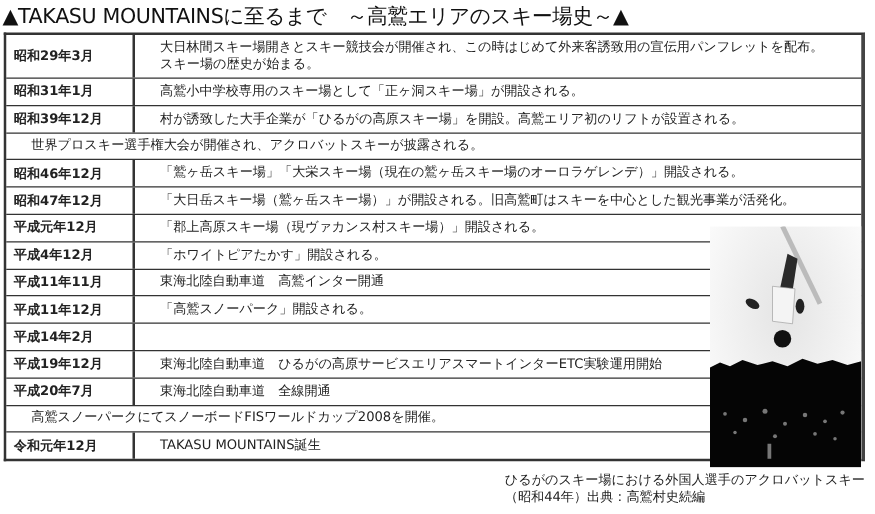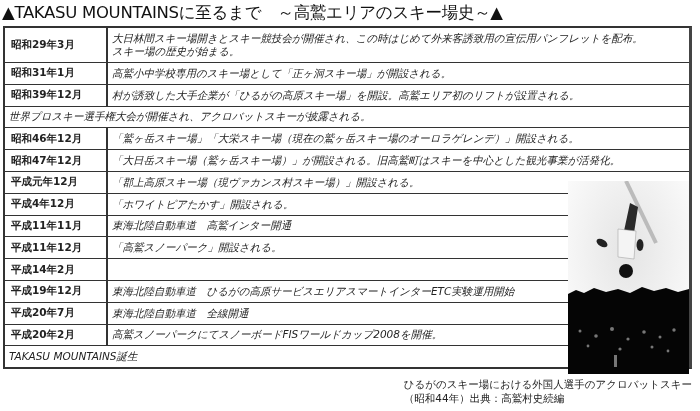--- a/index.html
+++ b/index.html
@@ -6,22 +6,22 @@
     body { width:700px; height:411px; position:relative; overflow:hidden;
            font-family:"DejaVu Sans", "Liberation Sans", sans-serif; color:#111; }
     .title { position:absolute; left:2px; top:2px; font-size:16.5px; font-weight:normal;
              letter-spacing:-0.3px; white-space:nowrap; line-height:22px; }
     .table { position:absolute; left:3px; top:26px; width:689px; border:2px solid #333;
              border-right:3px solid #444; box-sizing:border-box; }
     .row { display:flex; border-top:1.5px solid #333; box-sizing:border-box; height:21.8px; }
     .row:first-child { border-top:none; height:34px; }
     .date { width:103px; flex:none; border-right:2px solid #333; font-size:10.5px; font-weight:bold;
             padding-left:6px; display:flex; align-items:center; box-sizing:border-box; color:#222; }
-    .event { flex:1; font-size:10.5px; padding-left:4px; display:flex; align-items:center;
-             line-height:13px; white-space:pre-line; color:#222;font-style:italic; }
+    .event { flex:1; font-size:10.5px; padding-left:20px; display:flex; align-items:center;
+             line-height:13px; white-space:pre-line; color:#222; }
     .photo { position:absolute; left:568px; top:181px; width:121px; height:193px; background:#fff; overflow:hidden; }
     .caption { position:absolute; right:8px; top:377px; font-size:10.5px; 
                line-height:14px; color:#222; }
   </style>
 </head>
 <body>
 
 <div class="title">▲TAKASU MOUNTAINSに至るまで　～高鷲エリアのスキー場史～▲</div>
 
 <div class="table">
@@ -70,24 +70,24 @@
     </div>
   <div class="row">
       <div class="date">平成19年12月</div>
       <div class="event">東海北陸自動車道　ひるがの高原サービスエリアスマートインターETC実験運用開始</div>
     </div>
   <div class="row">
       <div class="date">平成20年7月</div>
       <div class="event">東海北陸自動車道　全線開通</div>
     </div>
   <div class="row">
-      <div class="date">平成20年2月</div>
       <div class="event">高鷲スノーパークにてスノーボードFISワールドカップ2008を開催。</div>
     </div>
   <div class="row">
+      <div class="date">令和元年12月</div>
       <div class="event">TAKASU MOUNTAINS誕生</div>
     </div>
 </div>
 
 <div class="photo">
   <svg width="121" height="193" viewBox="0 0 121 193">
     <defs>
       <radialGradient id="sky" cx="50%" cy="35%" r="60%">
         <stop offset="0%" stop-color="#e4e4e4"></stop>
         <stop offset="100%" stop-color="#fafafa"></stop>

